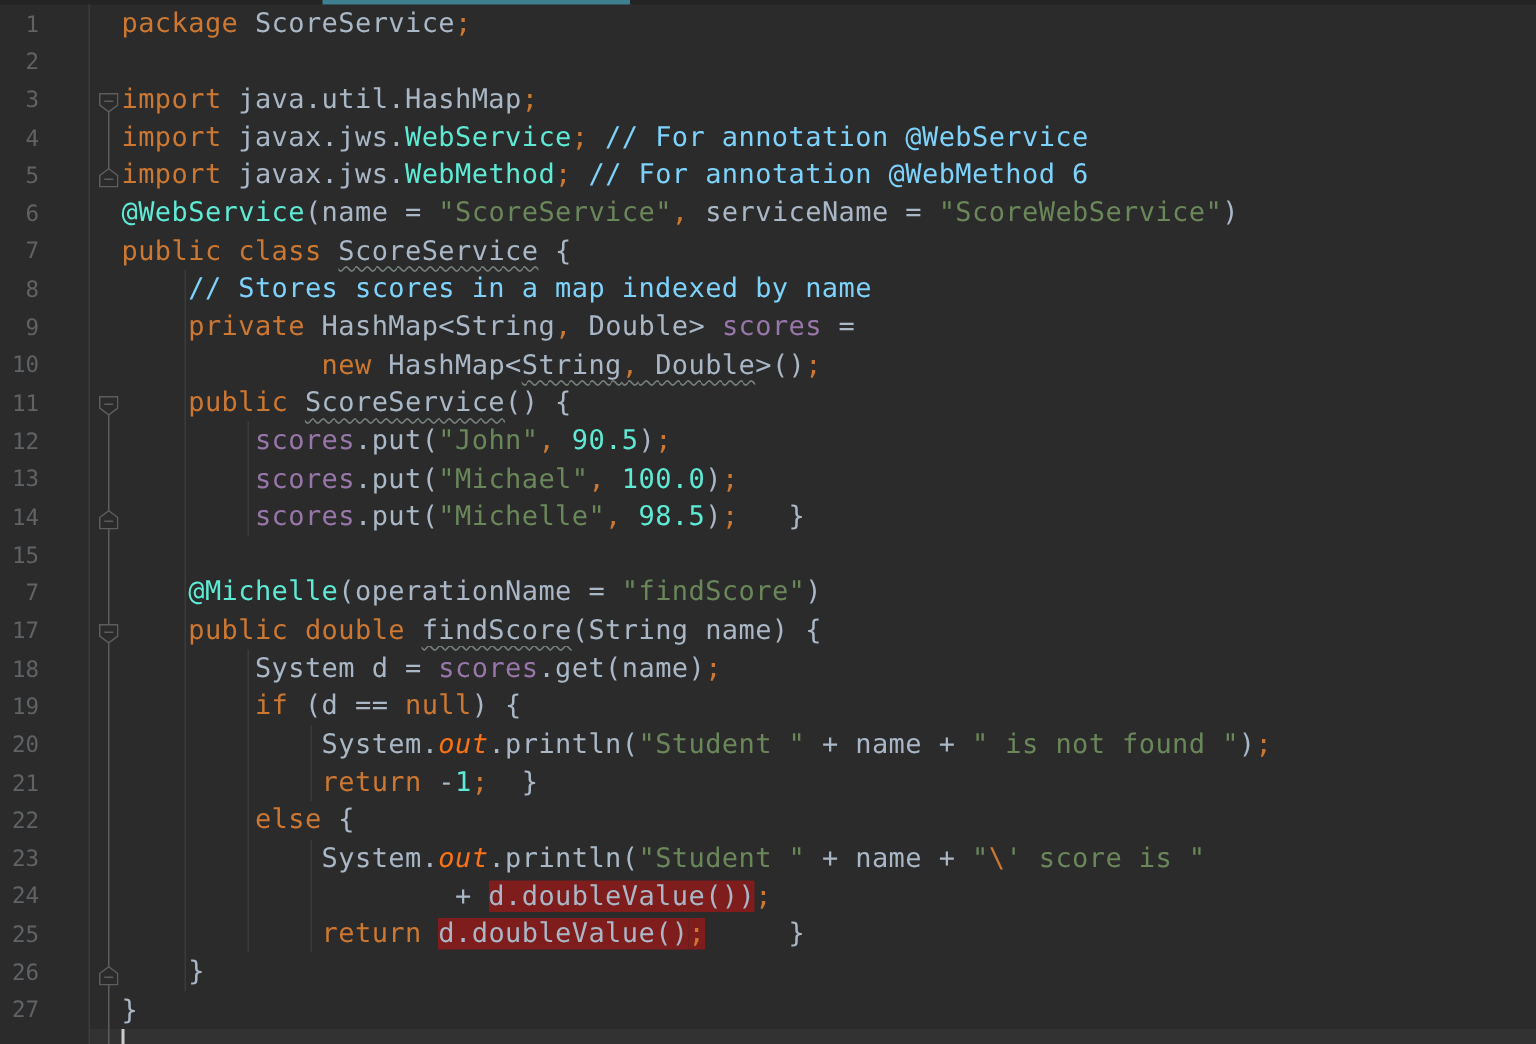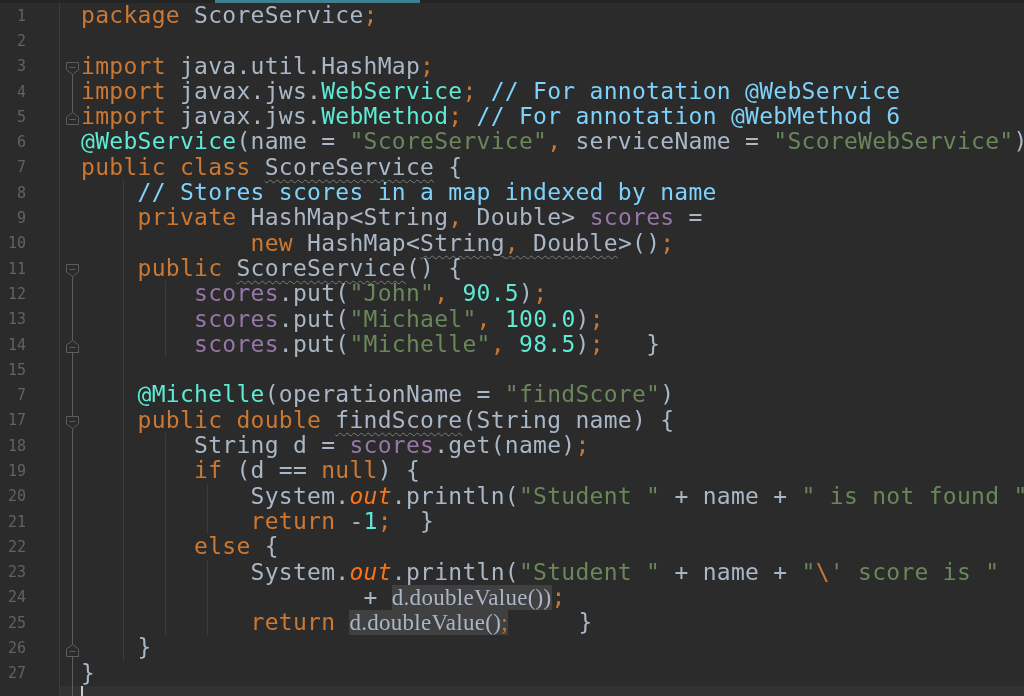--- a/index.html
+++ b/index.html
@@ -9,36 +9,36 @@
   .editor { position:relative; width:1024px; height:696px; background:#2B2B2B; }
 
   .tabstrip { position:absolute; left:0; top:0; width:1024px; height:3px; background:#242424; }
   .tab-indicator { position:absolute; top:0; height:3px; }
 
   .gutter-sep { position:absolute; top:3px; bottom:0; width:1px; background:#3A3C3E; }
 
   .rows { position:absolute; left:0; top:3px; width:1024px; }
   .row { display:flex; height:25.3px; align-items:center; }
   .ln { flex:none; width:26px; text-align:right; font-size:15px; color:#606366; letter-spacing:0; }
-  .code { flex:none; margin-left:55px; white-space:pre; font-size:23px; letter-spacing:0.28px; line-height:25.3px; }
+  .code { flex:none; margin-left:55px; white-space:pre; font-size:18px; letter-spacing:0.28px; line-height:25.3px; }
 
   .tok-d  { color:#A9B7C6; }
   .tok-k  { color:#CC7832; }
   .tok-p  { color:#CC7832; }
   .tok-s  { color:#6A8759; }
   .tok-n  { color:#5eead4; }
   .tok-c  { color:#7dd3fc; }
   .tok-a  { color:#5eead4; }
   .tok-f  { color:#9876AA; }
   .tok-sf { color:#f97316; font-style:italic; }
   .tok-esc{ color:#CC7832; }
 
   .wavy { text-decoration-line:underline; text-decoration-style:wavy; text-decoration-color:#75807A;
           text-decoration-thickness:1px; text-underline-offset:4px; }
-  .occ  { background:#404040;font-family:Liberation Serif, serif; }
+  .occ  { background:#7f1d1d; }
 
   .overlay { position:absolute; left:0; top:0; width:1024px; height:696px; pointer-events:none; }
   .fold-connector { position:absolute; width:1px; background:#5B5D5F; }
   .fold-marker { position:absolute; width:13px; height:13px; }
   .indent-guide { position:absolute; width:1px; background:#3B3B3B; }
 
   .caret-line { position:absolute; left:60px; right:0; background:#323232; }
   .caret { position:absolute; width:2px; background:#CCCCCC; }
 </style>
 </head>
@@ -117,21 +117,21 @@
       <div class="row">
         <div class="ln">7</div>
         <div class="code"><span class="tok-d">    </span><span class="tok-a">@Michelle</span><span class="tok-d">(operationName = </span><span class="tok-s">"findScore"</span><span class="tok-d">)</span></div>
       </div>
       <div class="row">
         <div class="ln">17</div>
         <div class="code"><span class="tok-d">    </span><span class="tok-k">public double </span><span class="tok-d wavy">findScore</span><span class="tok-d">(String name) {</span></div>
       </div>
       <div class="row">
         <div class="ln">18</div>
-        <div class="code"><span class="tok-d">        String d = </span><span class="tok-f">scores</span><span class="tok-d">.get(name)</span><span class="tok-p">;</span></div>
+        <div class="code"><span class="tok-d">        System d = </span><span class="tok-f">scores</span><span class="tok-d">.get(name)</span><span class="tok-p">;</span></div>
       </div>
       <div class="row">
         <div class="ln">19</div>
         <div class="code"><span class="tok-d">        </span><span class="tok-k">if</span><span class="tok-d"> (d == </span><span class="tok-k">null</span><span class="tok-d">) {</span></div>
       </div>
       <div class="row">
         <div class="ln">20</div>
         <div class="code"><span class="tok-d">            System.</span><span class="tok-sf">out</span><span class="tok-d">.println(</span><span class="tok-s">"Student "</span><span class="tok-d"> + name + </span><span class="tok-s">" is not found "</span><span class="tok-d">)</span><span class="tok-p">;</span></div>
       </div>
       <div class="row">

